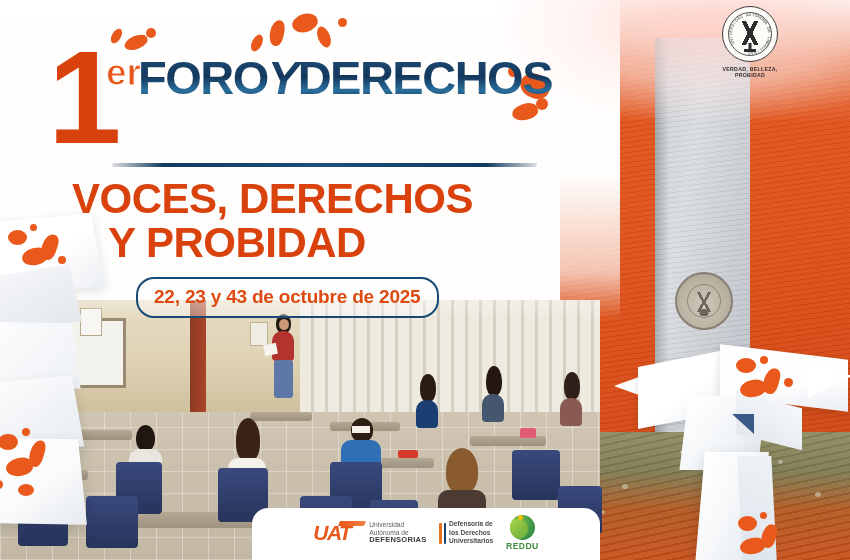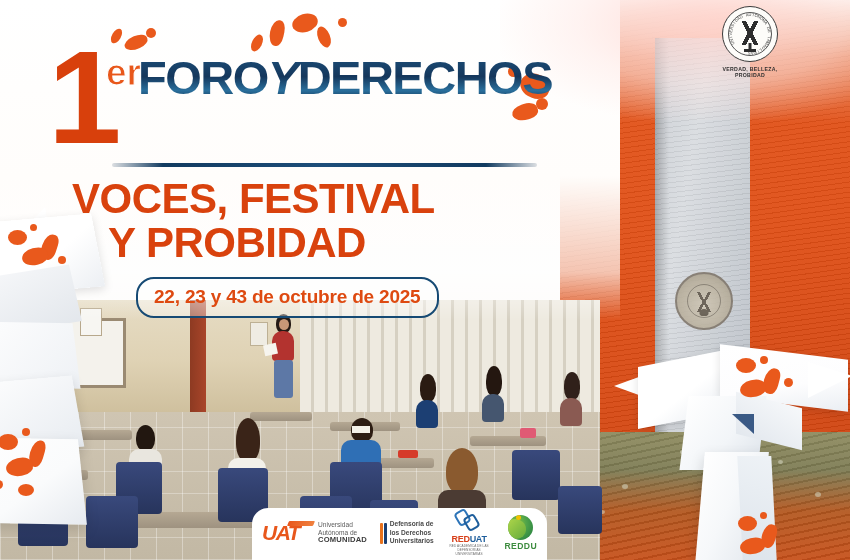--- a/index.html
+++ b/index.html
@@ -224,21 +224,21 @@
     transform-origin:0 0;
     white-space:nowrap;
   }
   .seal-motto {
     margin-top:4px; font-size:5.2px; font-weight:bold; color:#2f2f2f;
     letter-spacing:.3px;
   }
 
   
   .footer {
-    position:absolute; left:252px; bottom:0; width:295px; height:52px;
+    position:absolute; left:252px; bottom:0; width:348px; height:52px;
     background:#ffffff;
     border-radius:16px 16px 0 0;
     display:flex; align-items:center; justify-content:center; gap:13px;
     padding:0 10px 2px;
     margin-top:30px;
   }
   .logo { display:flex; align-items:center; }
 
   
   .uat-mark { position:relative; width:52px; height:22px; }
@@ -495,21 +495,21 @@
     <div class="num-one">1</div>
     <div class="num-er">er</div>
 
     <div class="line1">
       <span>FORO</span><span class="y">Y</span><span>DERECHOS</span>
     </div>
 
 
     <div class="divider"></div>
 
-    <div class="sub1">VOCES, FESTIVAL</div>
+    <div class="sub1">VOCES, DERECHOS</div>
     <div class="sub2">Y PROBIDAD</div>
 
     <div class="datebox">
       <span>22, 23 y 43 de octubre de 2025</span>
     </div>
   </div>
 
   <div class="seal-wrap">
     <div class="seal">
       <div class="seal-ring-text" id="seal-ring">
@@ -558,46 +558,36 @@
   <div class="footer">
 
     <div class="logo">
       <div class="uat-mark">
         <div class="uat-letters">UAT</div>
         <div class="uat-swoosh"></div>
       </div>
       <div class="uat-text">
         <div class="uat-t1">Universidad</div>
         <div class="uat-t2">Autónoma de</div>
-        <div class="uat-t3">COMUNIDAD</div>
+        <div class="uat-t3">DEFENSORIAS</div>
       </div>
     </div>
 
     <div class="logo">
       <div class="def-bars">
         <i style="background:#e8721c;"></i>
         <i style="background:#1b3f72;"></i>
       </div>
       <div class="def-text">
         <div>Defensoría de</div>
         <div>los Derechos</div>
         <div>Universitarios</div>
       </div>
     </div>
 
-    <div class="logo redu-wrap">
-      <div>
-        <div class="redu-hex">
-            <i></i>
-            <i></i>
-          </div>
-        <div class="redu-t"><span class="r">RED</span><span class="u">UAT</span></div>
-        <div class="redu-sub">RED ACADEMICA DE LAS DEFENSORIAS UNIVERSITARIAS</div>
-      </div>
-    </div>
 
     <div class="logo reddu-wrap">
       <div>
         <div class="reddu-globe">
           <i class="reddu-spark"></i>
         </div>
         <div class="reddu-t">REDDU</div>
       </div>
     </div>
 

